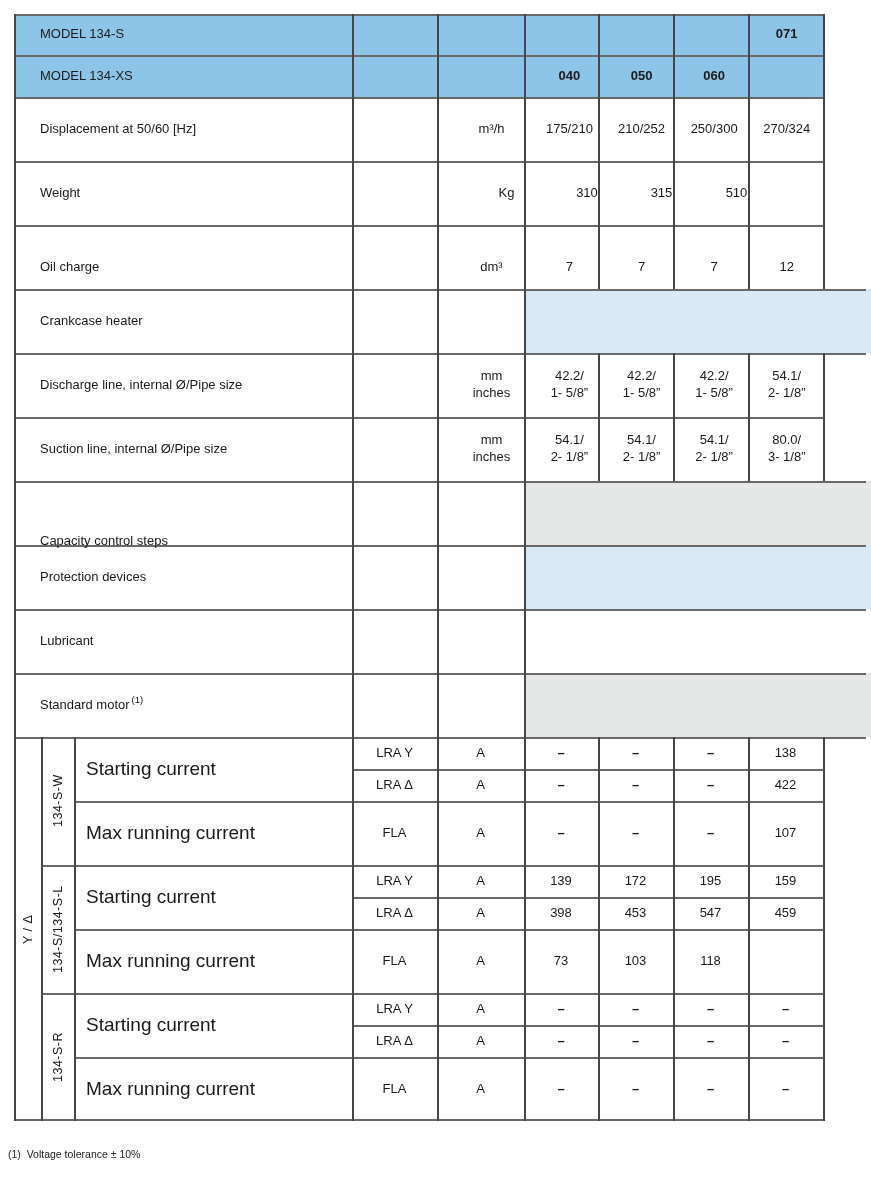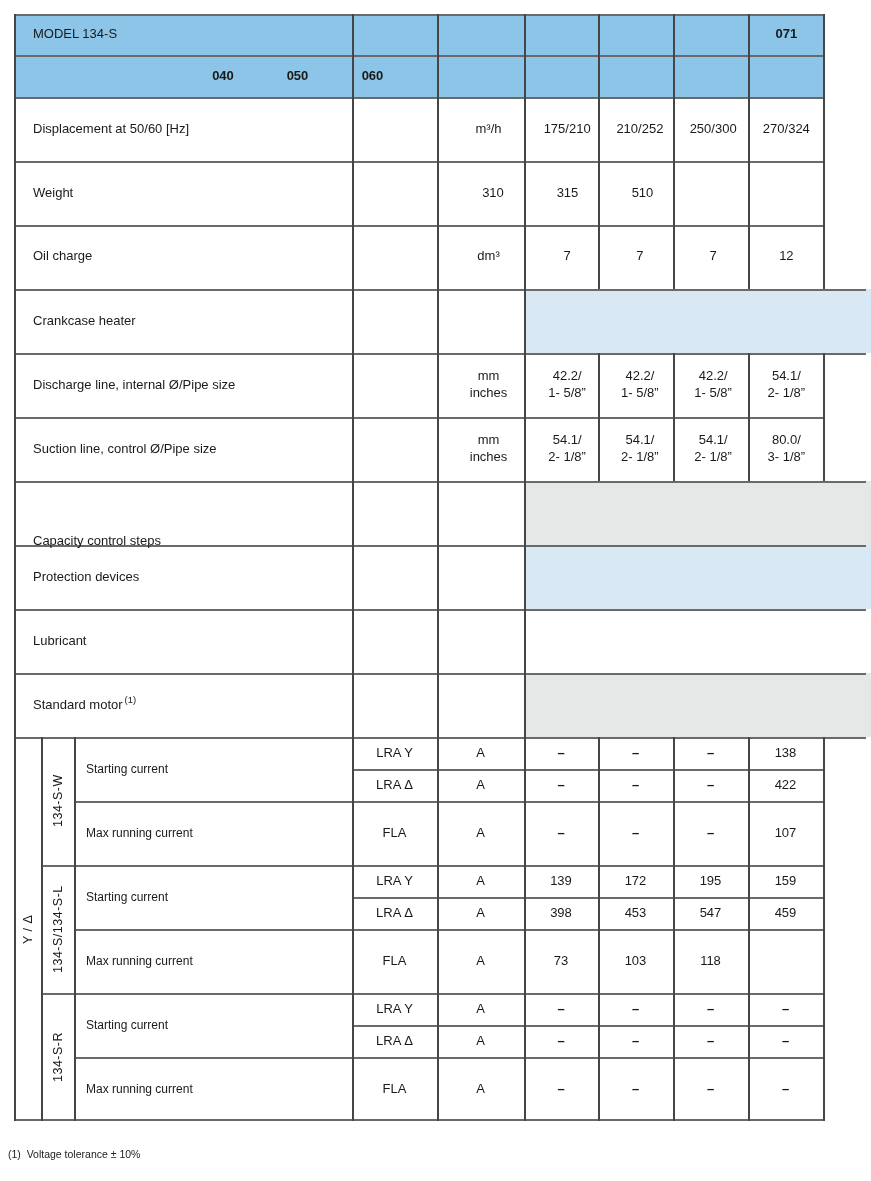--- a/index.html
+++ b/index.html
@@ -6,24 +6,24 @@
   .page{position:relative;width:871px;height:1181px;background:#fff;
         font-family:"Liberation Sans",sans-serif;overflow:hidden}
   .band{position:absolute}
   .hl{position:absolute;height:2px;background:var(--h_line,#6a6a6a)}
   .vl{position:absolute;width:2px;background:var(--v_line,#464646)}
   .row{position:absolute;left:14px;width:809px;display:flex}
   .cell{display:flex;align-items:center;justify-content:center;text-align:center;
         font-size:13px;color:var(--text,#1a1a1a);white-space:pre-line;line-height:1.3}
   .c1{width:338px}.c2{width:85px}.c3{width:87px}.c4{width:74px}
   .c5{width:75px}.c6{width:75px}.c7{width:75px}.sp{width:338px}
-  .lab{justify-content:flex-start;text-align:center;padding-left:19px}
+  .lab{justify-content:flex-start;text-align:center;padding-left:26px}
   .b{font-weight:bold}
   .dcell{position:absolute;display:flex;align-items:center;text-align:left;
-         padding-left:12px;font-size:12px;color:var(--text,#1a1a1a)}
+         padding-left:12px;font-size:19px;color:var(--text,#1a1a1a)}
   .rot{position:absolute;display:flex;align-items:center;justify-content:center;
        writing-mode:vertical-rl;transform:rotate(180deg);font-size:12.5px;
        color:var(--text,#1a1a1a);letter-spacing:.5px;white-space:nowrap}
   sup{font-size:9.5px;position:relative;top:-5px;margin-left:2px}
   .footnote{position:absolute;font-size:10.5px;color:#222;white-space:pre}
 </style>
 </head>
 <body>
 
 <div class="page">
@@ -81,45 +81,47 @@
   <div class="row" style="top:14px;height:41px">
     <div class="cell c1 lab">MODEL 134-S</div>
     <div class="cell c2"></div>
     <div class="cell c3"></div>
     <div class="cell c4 b"></div>
     <div class="cell c5 b"></div>
     <div class="cell c6 b"></div>
     <div class="cell c7 b">071</div>
   </div>
   <div class="row" style="top:55px;height:42px">
+    <div class="cell c1 lab">MODEL 134-XS</div>
     <div class="cell c2"></div>
     <div class="cell c3"></div>
     <div class="cell c4 b">040</div>
     <div class="cell c5 b">050</div>
     <div class="cell c6 b">060</div>
     <div class="cell c7 b"></div>
   </div>
 
   <div class="row" style="top:97px;height:64px">
     <div class="cell c1 lab">Displacement at 50/60 [Hz]</div>
     <div class="cell c2"></div>
     <div class="cell c3">m³/h</div>
     <div class="cell c4">175/210</div>
     <div class="cell c5">210/252</div>
     <div class="cell c6">250/300</div>
     <div class="cell c7">270/324</div>
   </div>
   <div class="row" style="top:161px;height:64px">
     <div class="cell c1 lab">Weight</div>
     <div class="cell c2"></div>
+    <div class="cell c3">Kg</div>
     <div class="cell c4">310</div>
     <div class="cell c5">315</div>
     <div class="cell c7">510</div>
   </div>
-  <div class="row" style="top:225px;height:63px">
+  <div class="row" style="top:236px;height:63px">
     <div class="cell c1 lab">Oil charge</div>
     <div class="cell c2"></div>
     <div class="cell c3">dm³</div>
     <div class="cell c4">7</div>
     <div class="cell c5">7</div>
     <div class="cell c6">7</div>
     <div class="cell c7">12</div>
   </div>
   <div class="row" style="top:289px;height:64px">
     <div class="cell c1 lab">Crankcase heater</div>
@@ -132,21 +134,21 @@
     <div class="cell c4">42.2/
 1- 5/8”</div>
     <div class="cell c5">42.2/
 1- 5/8”</div>
     <div class="cell c6">42.2/
 1- 5/8”</div>
     <div class="cell c7">54.1/
 2- 1/8”</div>
   </div>
   <div class="row" style="top:417px;height:64px">
-    <div class="cell c1 lab">Suction line, control Ø/Pipe size</div>
+    <div class="cell c1 lab">Suction line, internal Ø/Pipe size</div>
     <div class="cell c2"></div>
     <div class="cell c3">mm
 inches</div>
     <div class="cell c4">54.1/
 2- 1/8”</div>
     <div class="cell c5">54.1/
 2- 1/8”</div>
     <div class="cell c6">54.1/
 2- 1/8”</div>
     <div class="cell c7">80.0/

